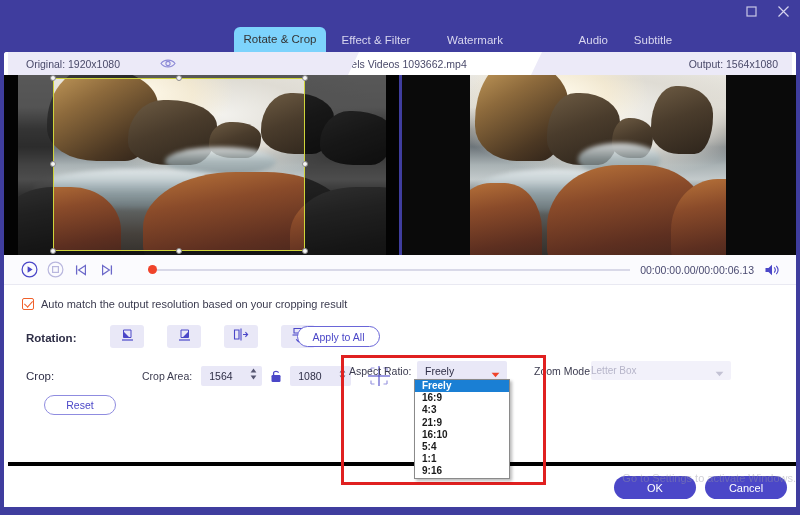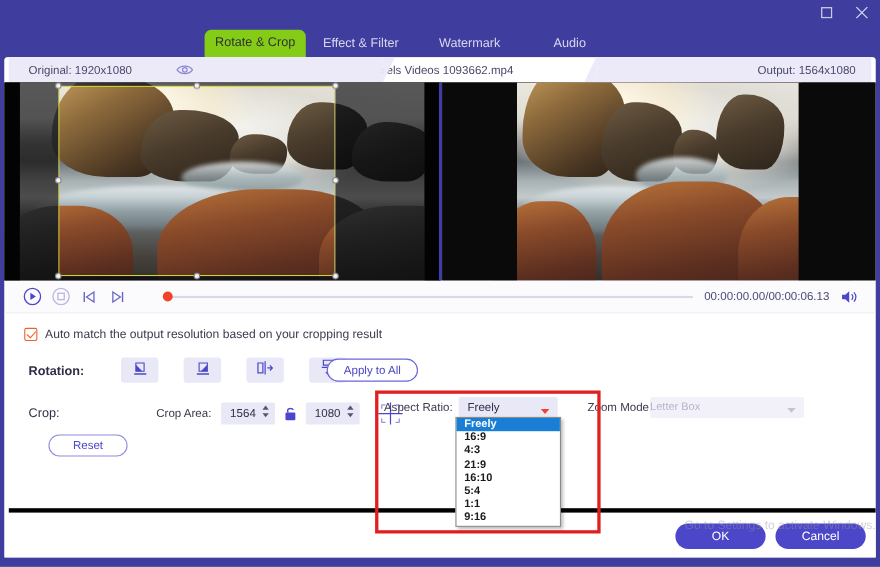--- a/index.html
+++ b/index.html
@@ -37,28 +37,29 @@
   .tab {
     font-size: 11.5px; color: #d8d6ef;
     padding: 5px 0 6px 0;
     text-align: center;
     cursor: pointer;
     white-space: nowrap;
   }
   .tab-0 { width: 92px; }
   .tab-1 { width: 100px; margin-top: 24px; }
   .tab-2 { width: 98px; }
-  .tab-3 { width: 84px; }
+  .tab-3 { width: 84px; text-align: right; }
   .tab-4 { width: 90px; }
   .tab.active {
-    background: #84cc16;
+    background: #7dd3fc;
     color: #333333;
     border-radius: 6px 6px 0 0;
     font-weight: normal;
     padding: 6px 0 7px 0;
+    margin-left: 48px;
   }
 
   
   .body-wrap {
     position: absolute; top: 52px; left: 4px;
     width: 792px; height: 455px;
     background: #ffffff;
     border-radius: 3px 3px 0 0;
     overflow: hidden;
   }
@@ -214,21 +215,21 @@
     width: 83px; height: 21px;
     border: 1px solid #6a66d8; border-radius: 11px;
     background: #fff; color: #4b47c8; font-size: 10.5px;
     display: flex; align-items: center; justify-content: center;
     cursor: pointer;
   }
 
   .croparea { position: absolute; left: 108px; top: 79px; display: flex; align-items: center; gap: 7px; margin-left: 30px; }
   .ca-label { font-size: 10.5px; color: #3b3b4f; margin-right: 2px; }
   .spin {
-    position: relative; width: 49px; height: 20px; background: #e9e8f7; border-radius: 2px;
+    position: relative; width: 61px; height: 20px; background: #e9e8f7; border-radius: 2px;
     display: flex; align-items: center; padding-left: 8px;
     font-size: 10.5px; color: #2e2e46; cursor: text;
   }
   .spin .arrows { position: absolute; right: 5px; top: 2px; display: flex; flex-direction: column; gap: 2px; cursor: pointer; }
   .lockico { width: 14px; height: 16px; display: flex; align-items: center; justify-content: center; cursor: pointer; }
   .gridico { width: 30px; height: 24px; display: flex; align-items: center; justify-content: center; margin-left: 6px; cursor: pointer; }
 
   .resetbtn {
     position: absolute; left: 40px; top: 110px;
     width: 72px; height: 20px;
@@ -331,20 +332,21 @@
           </svg>
       </div>
     </div>
   </div>
 
   <div class="tabbar">
     <div class="tab tab-0 active">Rotate &amp; Crop</div>
     <div class="tab tab-1">Effect &amp; Filter</div>
     <div class="tab tab-2">Watermark</div>
     <div class="tab tab-3">Audio</div>
+    <div class="tab tab-4">Subtitle</div>
   </div>
 
   <div class="body-wrap">
 
     <div class="infostrip">
       <div class="filename">Pexels Videos 1093662.mp4</div>
       <div class="info-left">
         <span class="info-txt">Original: 1920x1080</span>
         <span class="eye-ico">
           <svg width="16" height="11" viewBox="0 0 16 11">

